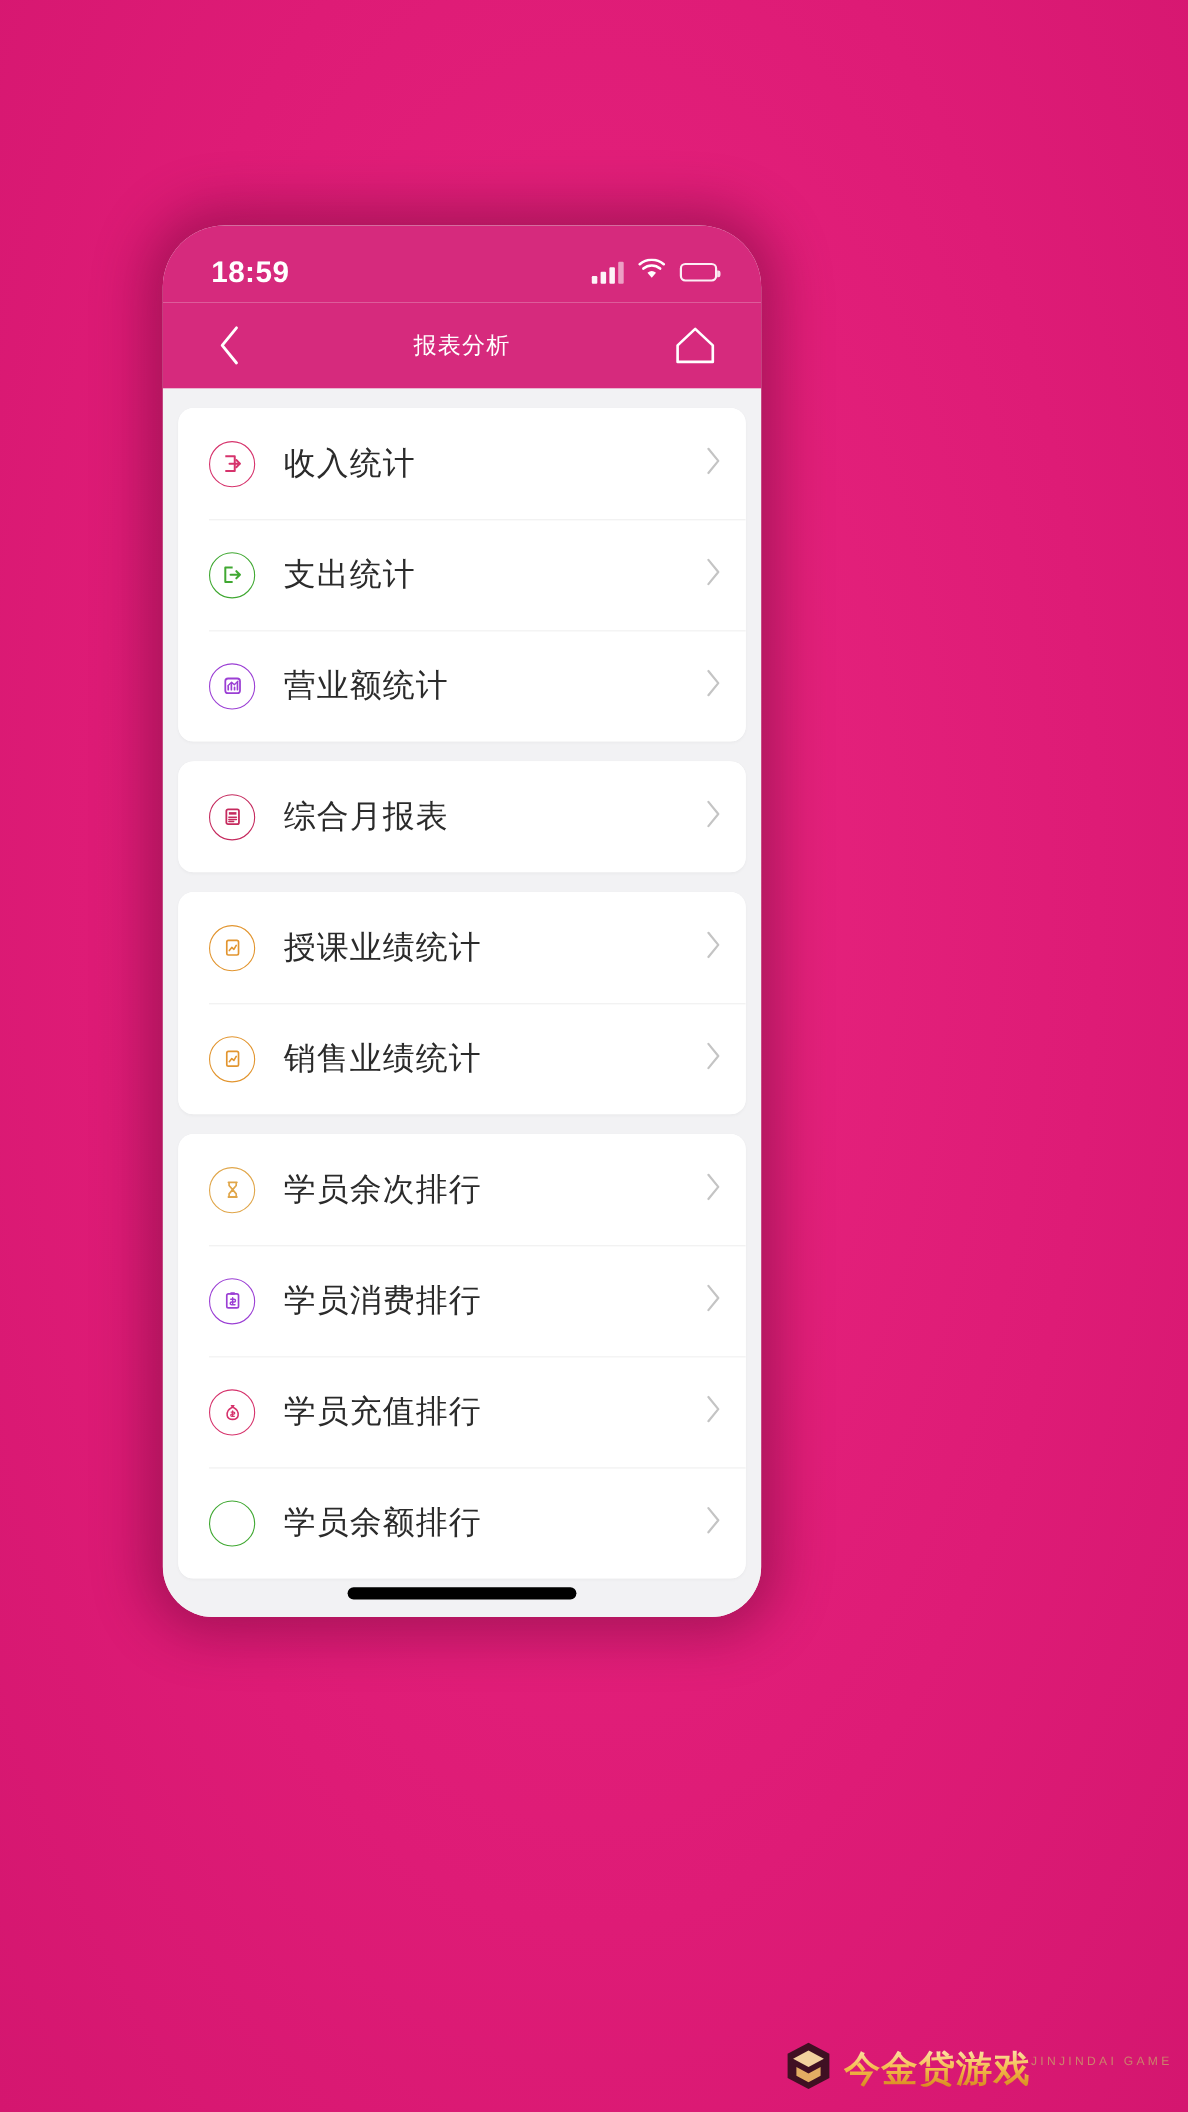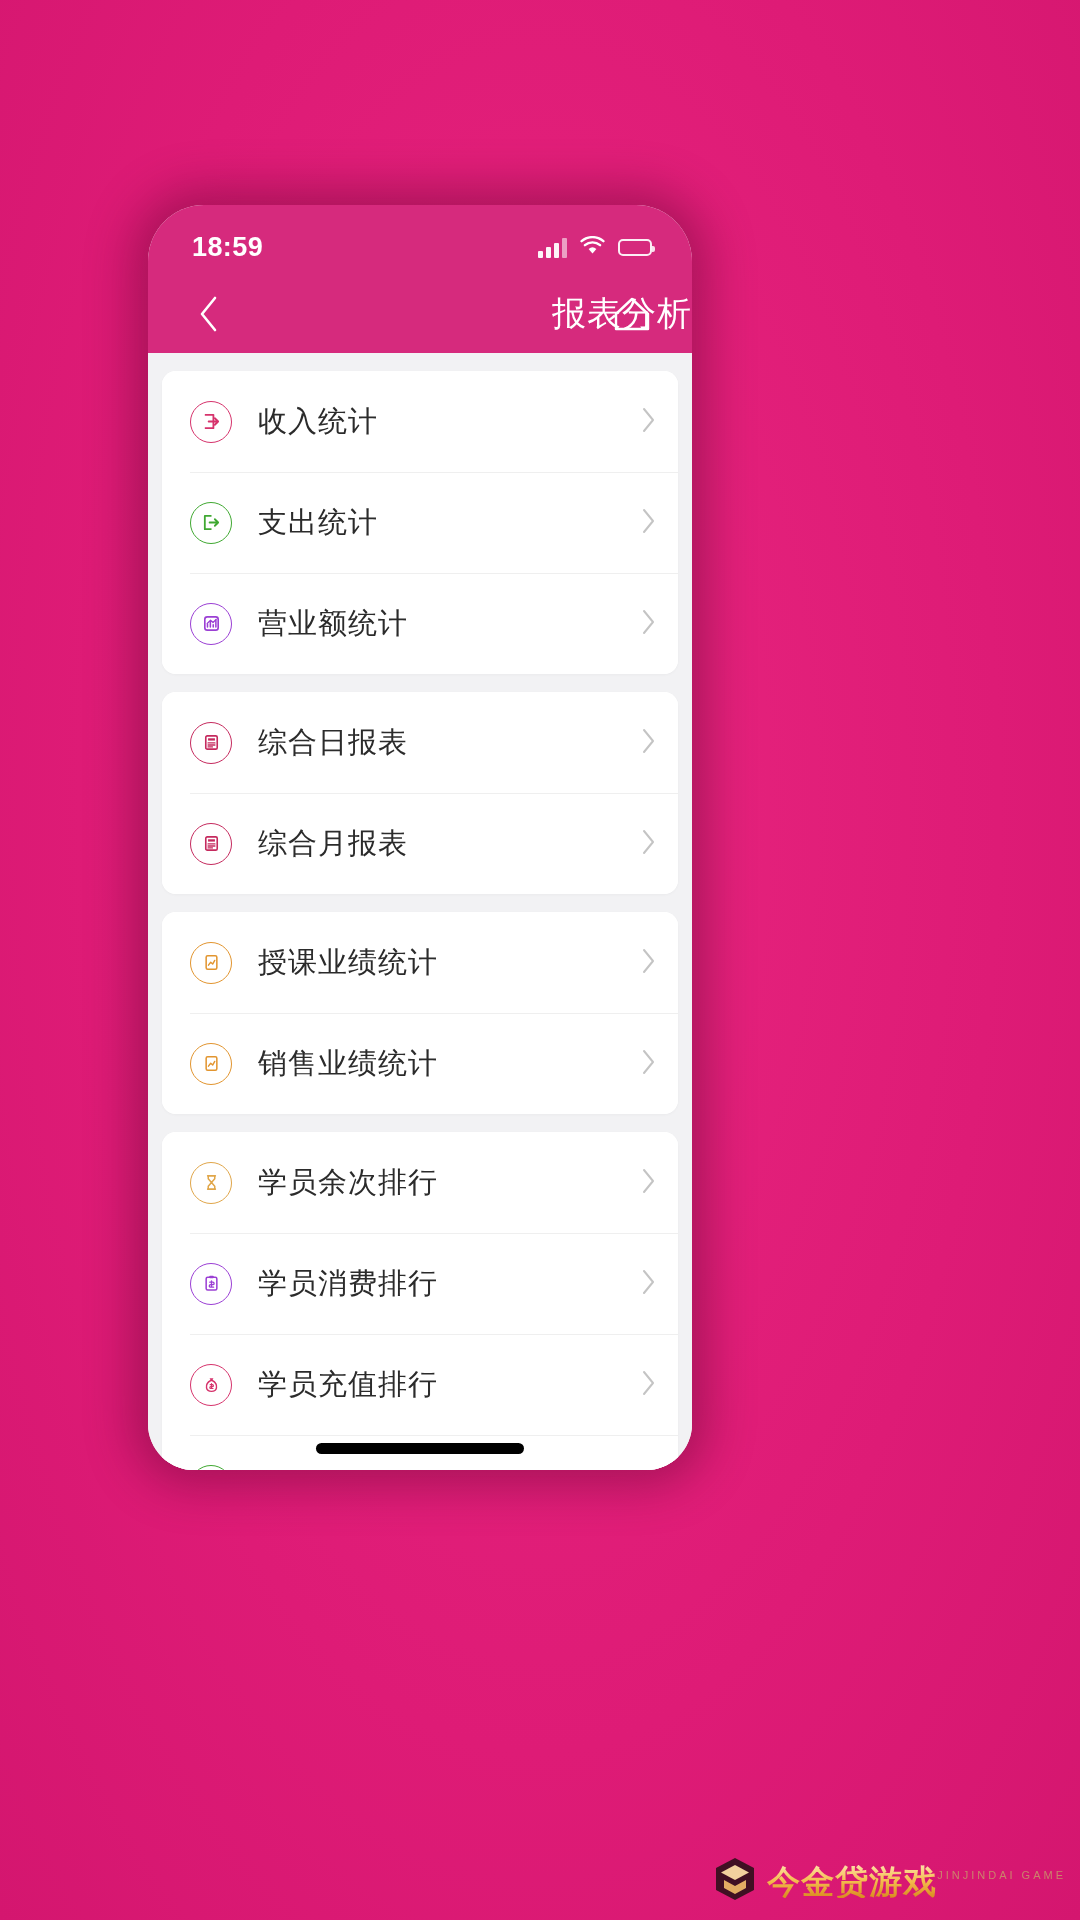--- a/index.html
+++ b/index.html
@@ -101,23 +101,23 @@
     height: 78px;
     background: #d62a7d;
     display: flex;
     align-items: center;
     padding: 0 34px;
     position: relative;
   }
   .nav-title {
     position: absolute;
     left: 0; right: 0;
-    text-align: right;
+    text-align: center;
     color: #ffffff;
-    font-size: 34px;
+    font-size: 21px;
     font-weight: 400;
     letter-spacing: 1px;
   }
   .nav-btn {
     width: 52px;
     height: 52px;
     display: flex;
     align-items: center;
     justify-content: center;
     position: relative;
@@ -309,35 +309,20 @@
         <span class="row-label">营业额统计</span>
         <span class="chev">
           <svg width="16" height="28" viewBox="0 0 16 28">
               <path d="M4 3 L13 14 L4 25" stroke="currentColor" stroke-width="2" fill="none" stroke-linecap="round" stroke-linejoin="round"></path>
             </svg>
         </span>
       </div>
     </div>
 
     <div class="card">
-      <div class="row">
-        <span class="row-icon" style="color:#c52a5e">
-          <svg width="21" height="21" viewBox="0 0 22 22">
-            <rect x="5" y="4" width="12" height="14" rx="1.6" stroke="currentColor" stroke-width="1.7" fill="none"></rect>
-            <rect x="7.4" y="6.6" width="7.2" height="2.4" fill="currentColor"></rect>
-            <path d="M7.4 11.4 H14.6 M7.4 13.6 H14.6 M7.4 15.6 H12" stroke="currentColor" stroke-width="1.4" stroke-linecap="round"></path>
-          </svg>
-        </span>
-        <span class="row-label">综合日报表</span>
-        <span class="chev">
-          <svg width="16" height="28" viewBox="0 0 16 28">
-              <path d="M4 3 L13 14 L4 25" stroke="currentColor" stroke-width="2" fill="none" stroke-linecap="round" stroke-linejoin="round"></path>
-            </svg>
-        </span>
-      </div>
       <div class="row">
         <span class="row-icon" style="color:#c52a5e">
           <svg width="21" height="21" viewBox="0 0 22 22">
             <rect x="5" y="4" width="12" height="14" rx="1.6" stroke="currentColor" stroke-width="1.7" fill="none"></rect>
             <rect x="7.4" y="6.6" width="7.2" height="2.4" fill="currentColor"></rect>
             <path d="M7.4 11.4 H14.6 M7.4 13.6 H14.6 M7.4 15.6 H12" stroke="currentColor" stroke-width="1.4" stroke-linecap="round"></path>
           </svg>
         </span>
         <span class="row-label">综合月报表</span>
         <span class="chev">

